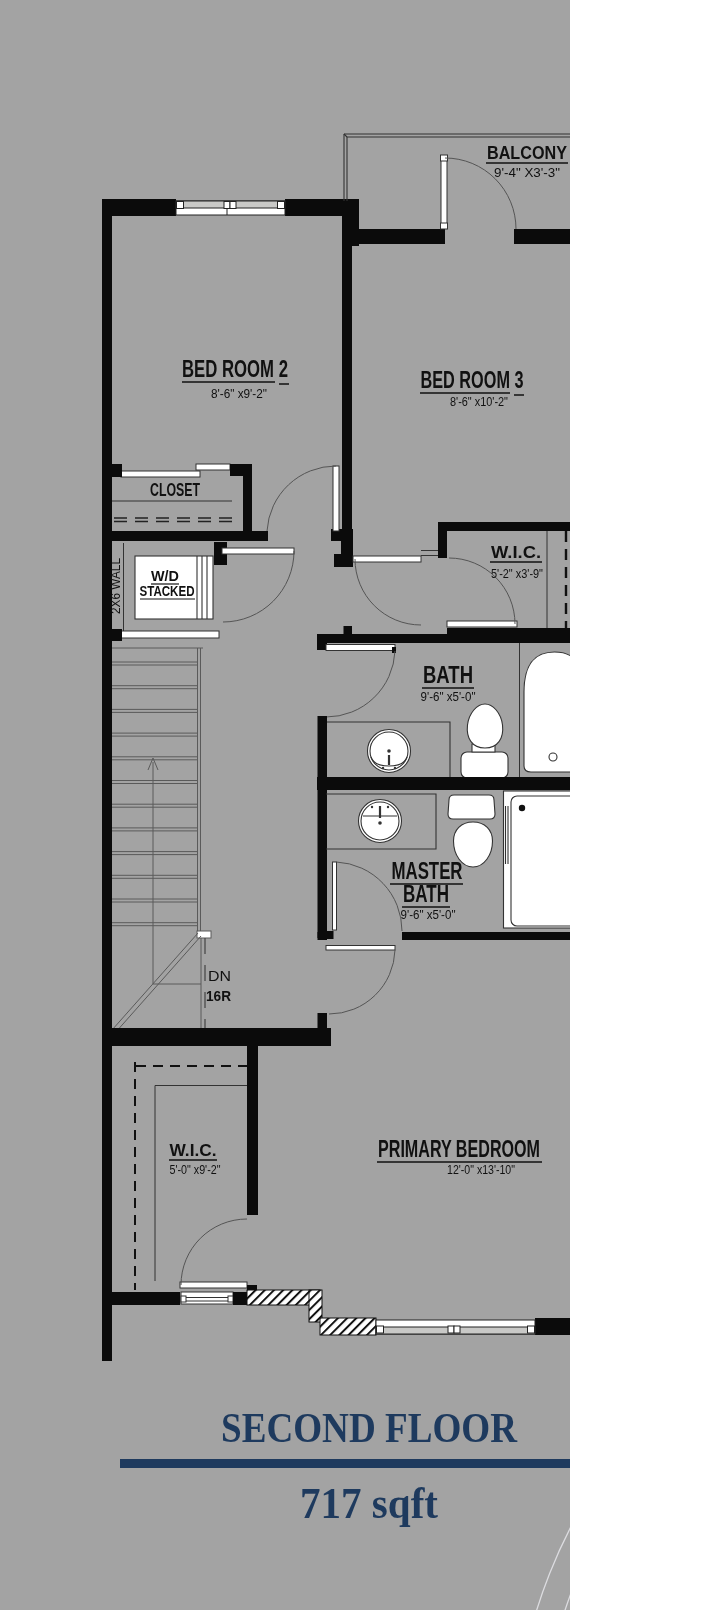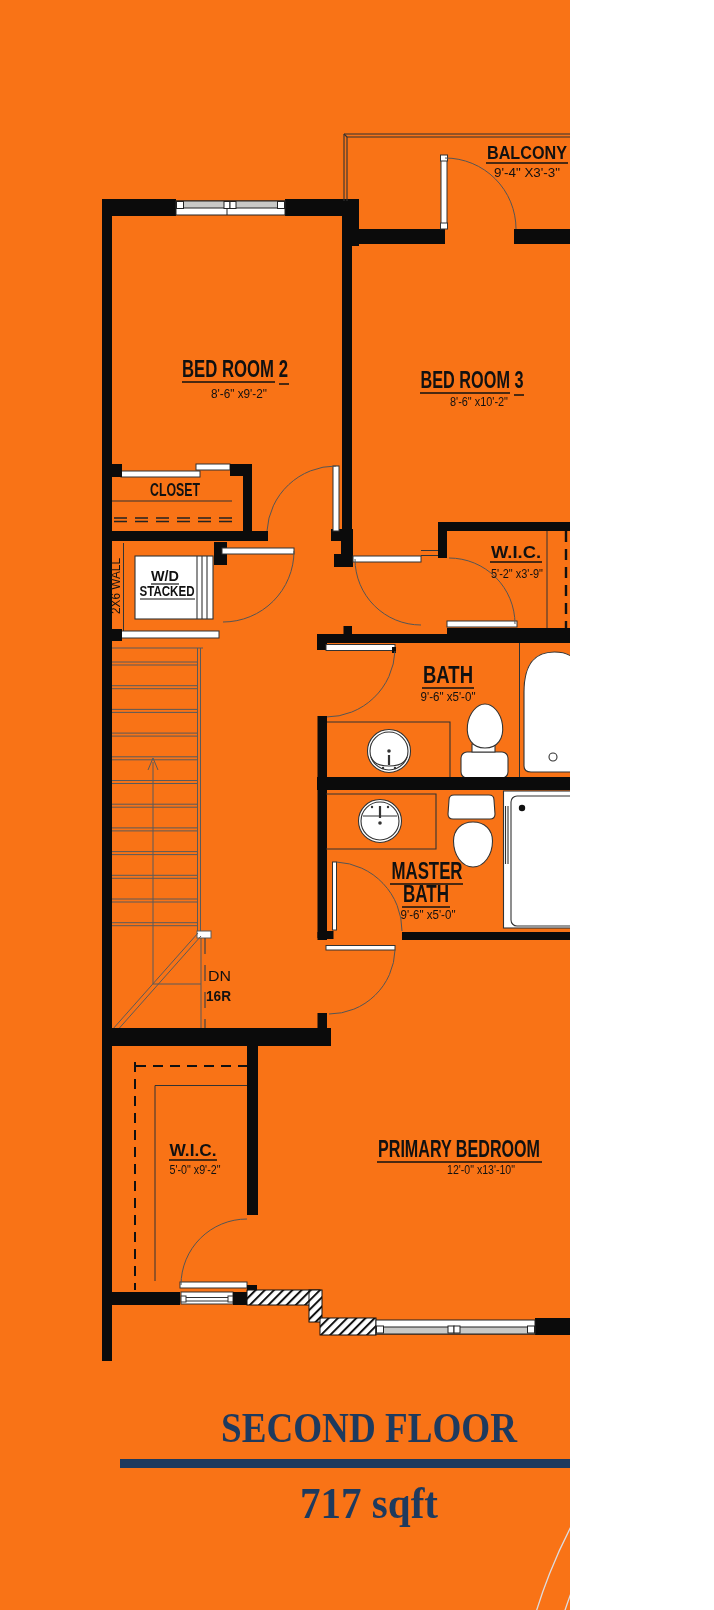--- a/index.html
+++ b/index.html
@@ -1,16 +1,16 @@
 <!DOCTYPE html>
 <html><head>
 <meta charset="utf-8">
 <style>
   html,body{margin:0;padding:0;background:#ffffff;}
-  .page{position:relative;width:570px;height:1610px;background:#f97316;overflow:hidden;
+  .page{position:relative;width:570px;height:1610px;background:#a3a3a3;overflow:hidden;
         font-family:"Liberation Sans", sans-serif;}
   text{font-family:"Liberation Sans", sans-serif;}
   text.serif{font-family:"Liberation Serif", serif;}
 </style>
 </head>
 <body>
 <div class="page">
 <svg width="714" height="1610" viewBox="0 0 714 1610" fill="none" stroke="none">
 <defs>
   <pattern id="hatch" width="6.5" height="6.5" patternUnits="userSpaceOnUse" patternTransform="rotate(45)">

